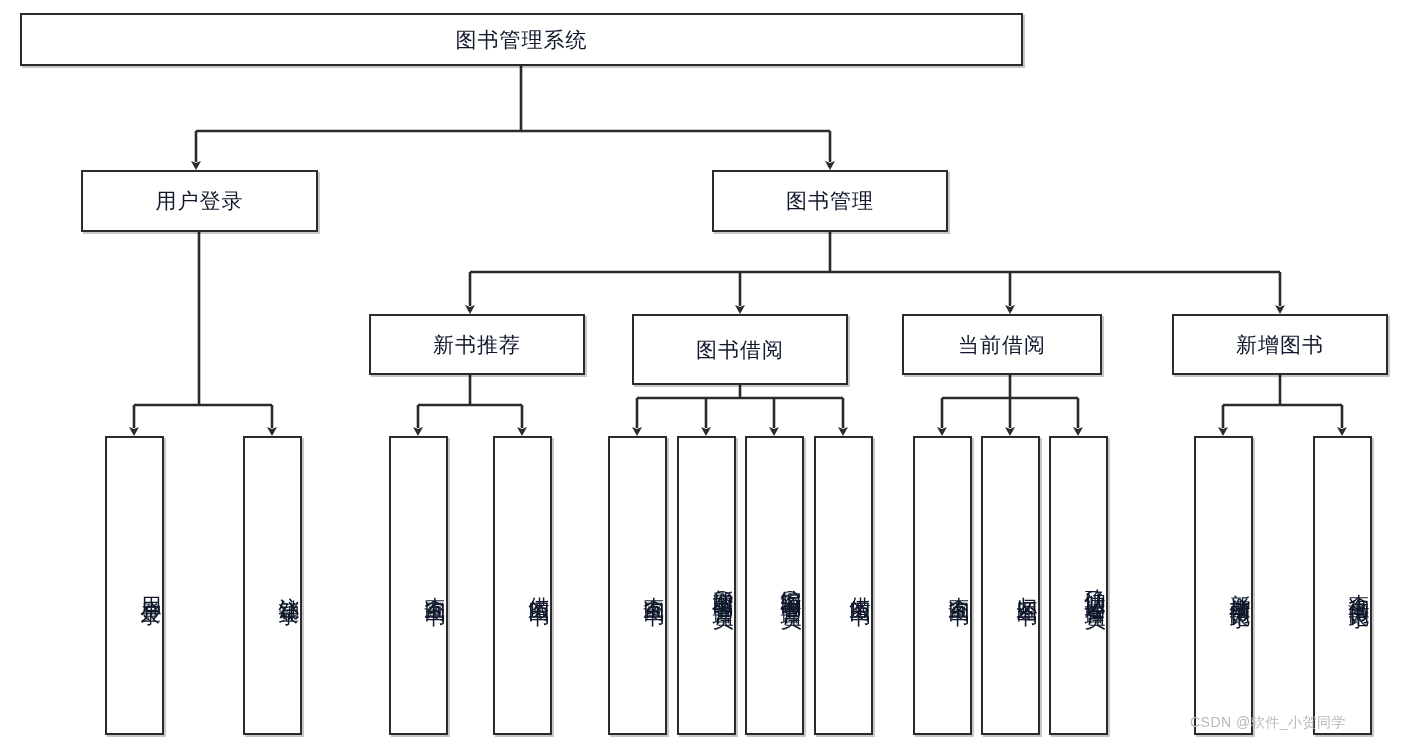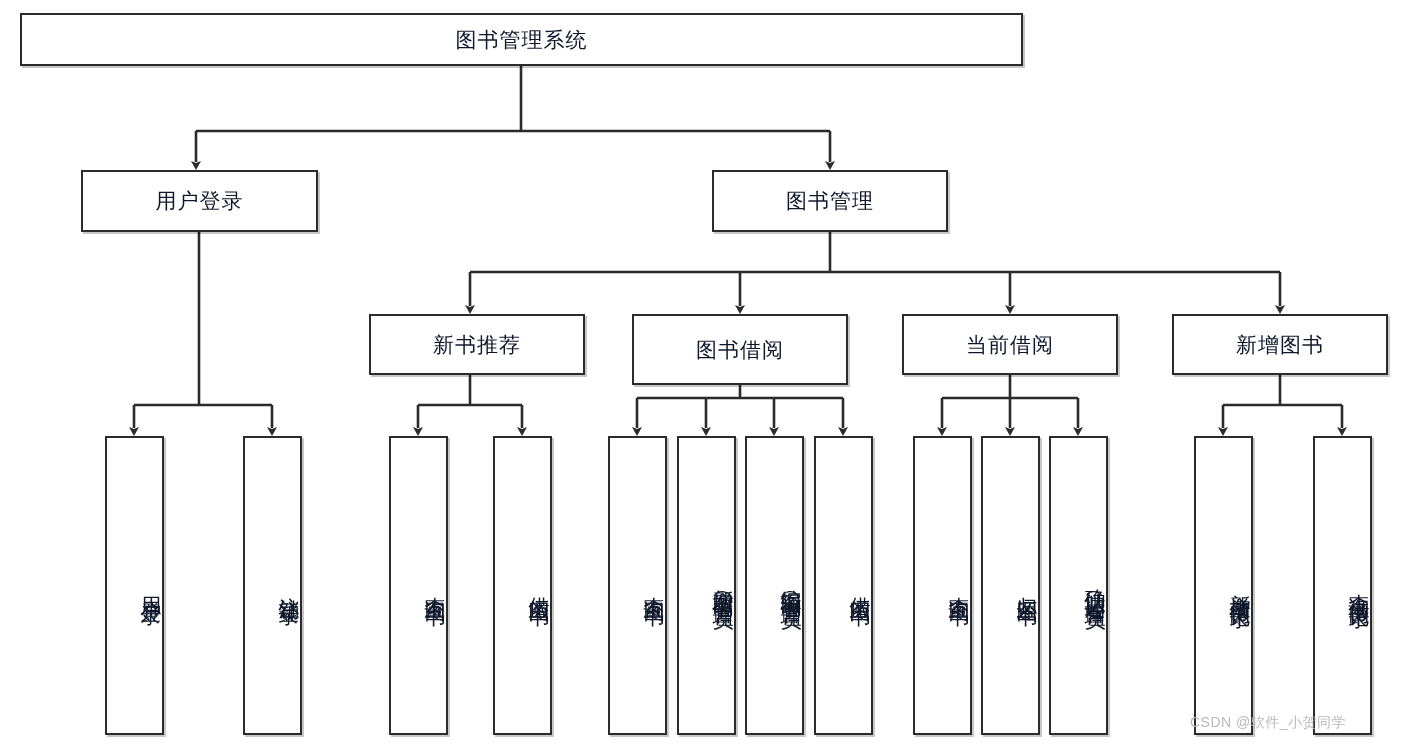--- a/index.html
+++ b/index.html
@@ -129,21 +129,21 @@
   <div class="node h" style="left:712px; top:170px; width:236px; height:62px;">
     <span class="label">图书管理</span>
   </div>
 
   <div class="node h" style="left:362px; top:314px; width:216px; height:61px;margin-left:7px;">
     <span class="label">新书推荐</span>
   </div>
   <div class="node h" style="left:632px; top:314px; width:216px; height:71px;">
     <span class="label">图书借阅</span>
   </div>
-  <div class="node h" style="left:902px; top:314px; width:216px; height:61px;">
+  <div class="node h" style="left:902px; top:314px; width:200px; height:61px;">
     <span class="label">当前借阅</span>
   </div>
   <div class="node h" style="left:1172px; top:314px; width:216px; height:61px;">
     <span class="label">新增图书</span>
   </div>
 
   <div class="node v" style="left:105px; top:436px; width:59px; height:299px;">
     <span class="label">用户登录</span>
   </div>
   <div class="node v" style="left:243px; top:436px; width:59px; height:299px;">

